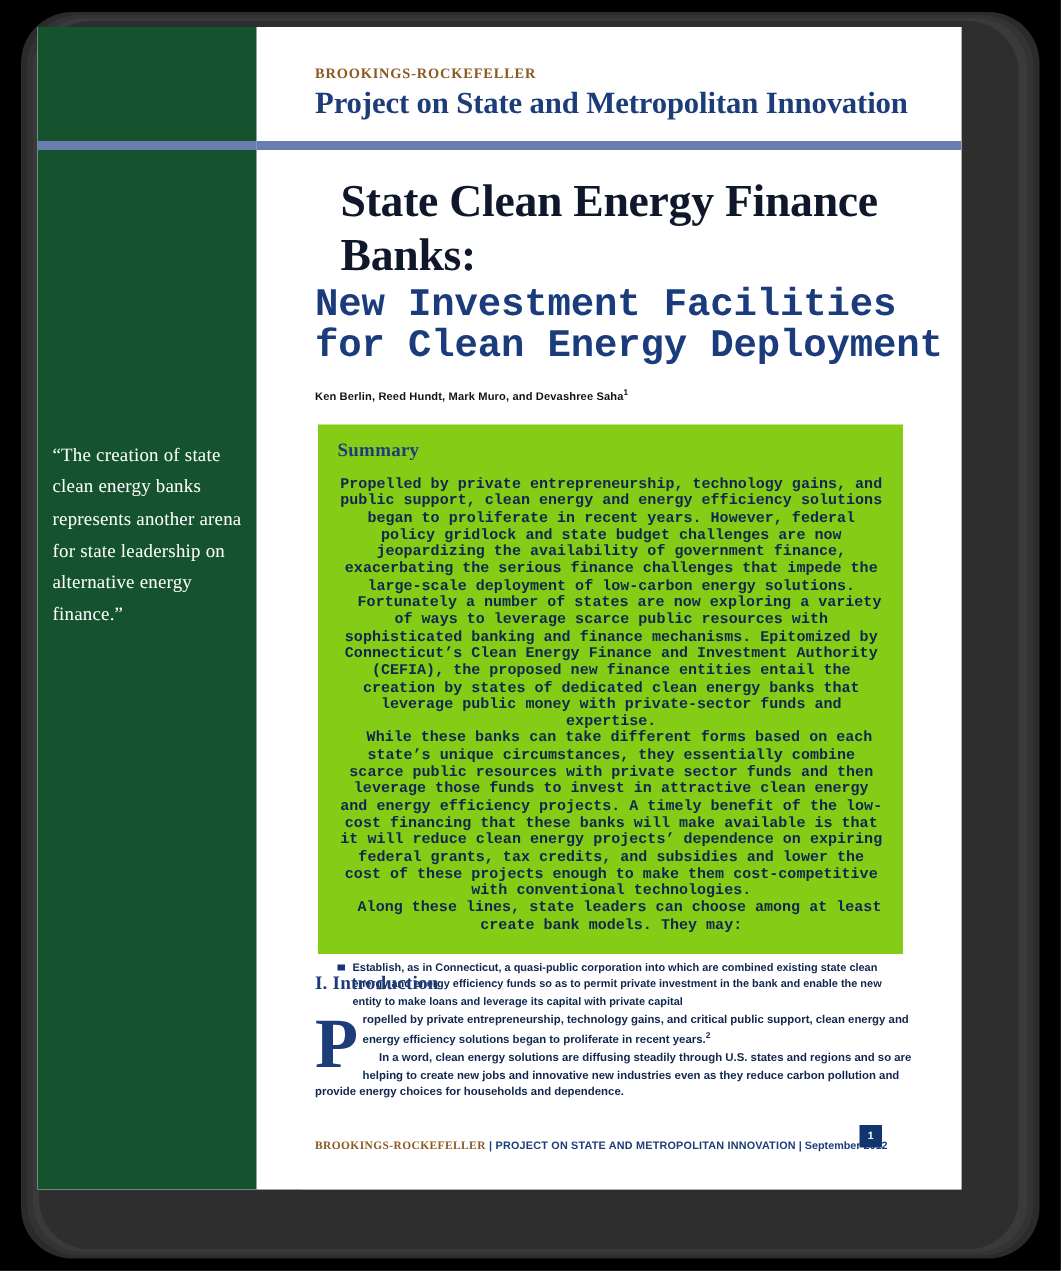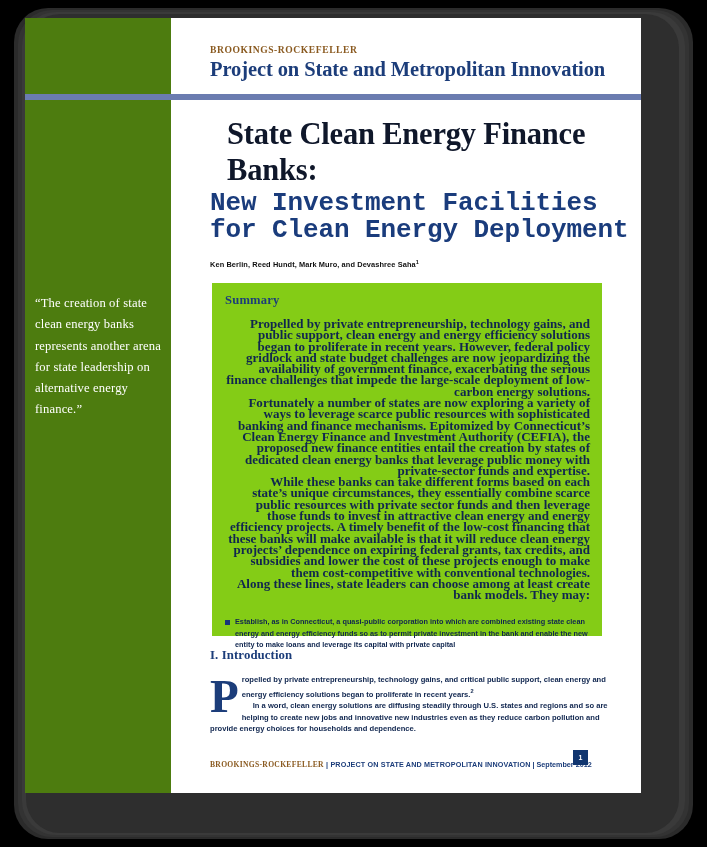--- a/index.html
+++ b/index.html
@@ -42,21 +42,21 @@
     overflow: hidden;
   }
 
   
   .sidebar {
     position: absolute;
     left: 0;
     top: 0;
     width: 176px;
     height: 775px;
-    background: #4d7c0f;
+    background: #14532d;
   }
   .sidebar-rule {
     position: absolute;
     left: 0;
     top: 76px;
     width: 146px;
     height: 6px;
     background: #6b7cb0;
   }
   .pullquote {
@@ -167,27 +167,27 @@
   .summary-heading {
     color: #1c3d7a;
     font-family: "Liberation Serif", serif;
     font-weight: bold;
     font-size: 12.6px;
     letter-spacing: 0.2px;
     margin-bottom: 10px;
   }
   .summary-p {
     color: #10264f;
-    font-family: Liberation Serif, serif;
-    font-weight: bold;
-    font-size: 13px;
+    font-family: Liberation Mono, monospace;
+    font-weight: bold;
+    font-size: 10px;
     line-height: 11.3px;
     letter-spacing: 0.02px;
     margin: 0 0 0 0;
-    text-align: right;
+    text-align: center;
   }
   .summary-p.indent { text-indent: 11px; }
   .summary-lead { margin-bottom: 0; }
   .bullet-list { margin: 0; padding: 0; list-style: none; }
   .bullet-item {
     position: relative;
     color: #10264f;
     font-family: "Liberation Sans", sans-serif;
     font-weight: bold;
     font-size: 7.3px;

